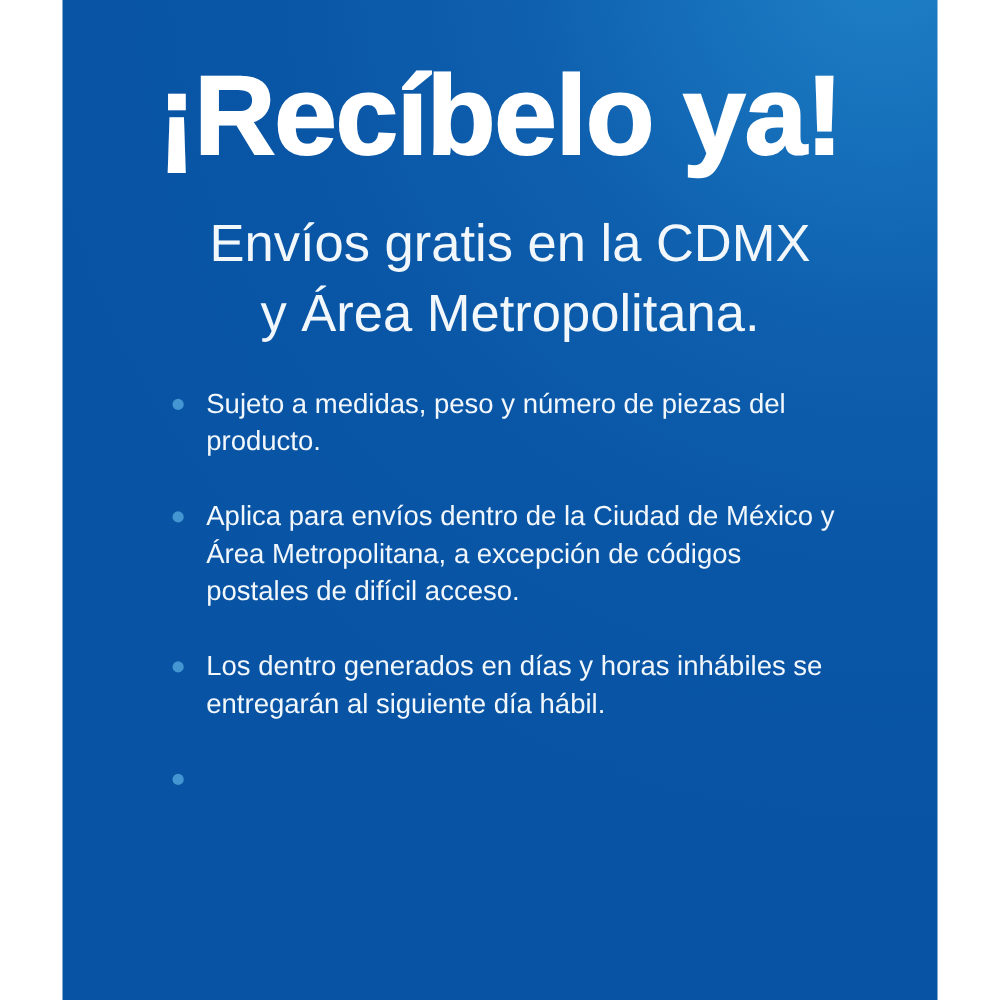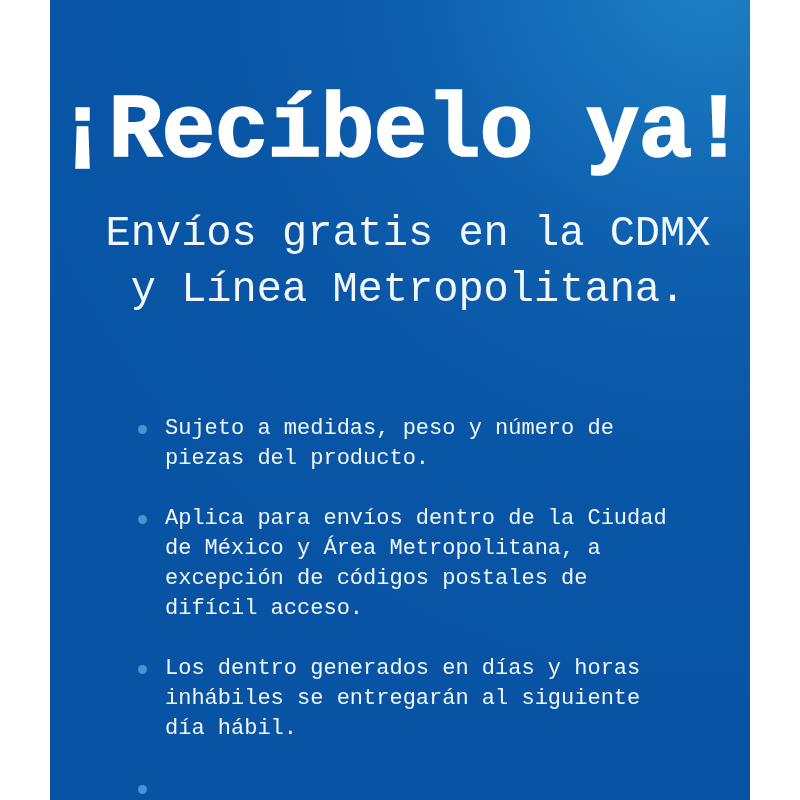--- a/index.html
+++ b/index.html
@@ -21,22 +21,21 @@
   .panel {
     width: 700px;
     height: 800px;
     background:
       radial-gradient(circle 780px at 94% -4%,
         #1e80c6 0%,
         #0e5fae 38%,
         #0a56a6 62%,
         #0853a3 100%);
     box-sizing: border-box;
-    padding-top: 80px;
-    font-family: Liberation Mono, monospace;
+    padding-top: 41px;
   }
   .title {
     margin: 0;
     text-align: center;
     color: #ffffff;
     font-size: 90px;
     font-weight: bold;
     line-height: 104px;
     letter-spacing: -1px;
     -webkit-text-stroke: 1.5px #ffffff;
@@ -48,21 +47,21 @@
     font-size: 42px;
     font-weight: 300;
     line-height: 56px;
   }
   .subtitle .subline {
     display: block;
     margin-left: 16px;
   }
   .conditions {
     list-style: none;
-    margin: 96px 0 0 0;
+    margin: 29px 0 0 0;
     padding: 0 0 0 88px;
   }
   .conditions .item {
     display: flex;
     align-items: flex-start;
     margin: 0 0 30px 0;
   }
   .dot {
     flex: 0 0 auto;
     width: 9px;
@@ -84,21 +83,21 @@
 </head>
 <body>
 
 <div class="page">
   <div class="panel">
 
     <h1 class="title">¡Recíbelo ya!</h1>
 
     <p class="subtitle">
       <span class="subline">Envíos gratis en la CDMX</span>
-      <span class="subline">y Línea Metropolitana.</span>
+      <span class="subline">y Área Metropolitana.</span>
     </p>
 
     <ul class="conditions">
       <li class="item">
         <span class="dot"></span>
         <span class="txt">Sujeto a medidas, peso y número de piezas del producto.</span>
       </li>
       <li class="item">
         <span class="dot"></span>
         <span class="txt">Aplica para envíos dentro de la Ciudad de México y Área Metropolitana, a excepción de códigos postales de difícil acceso.</span>

